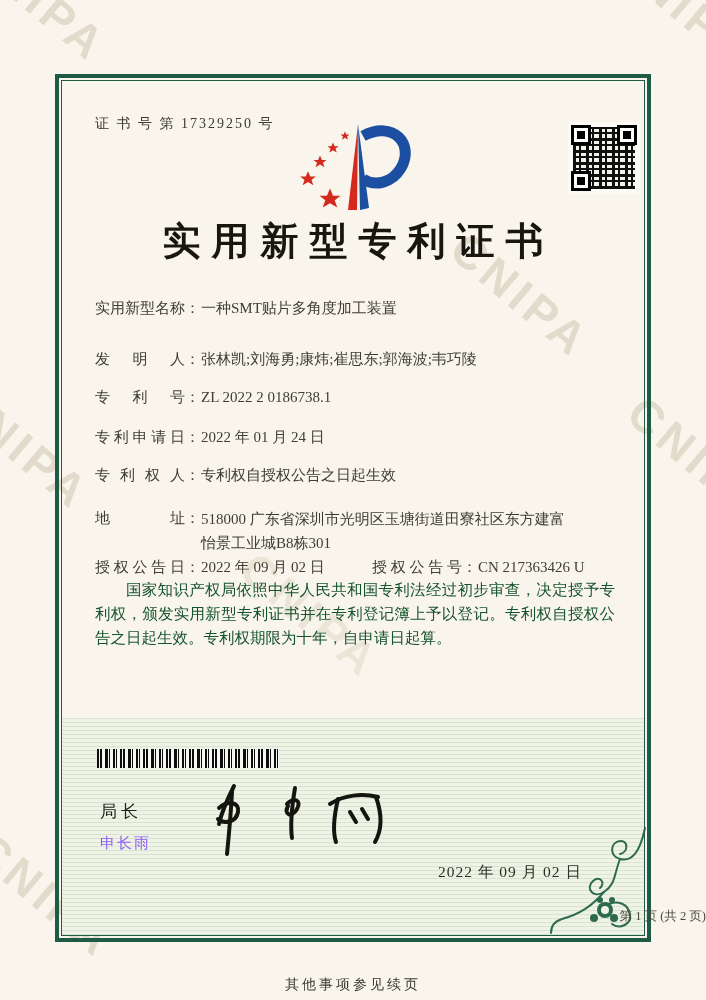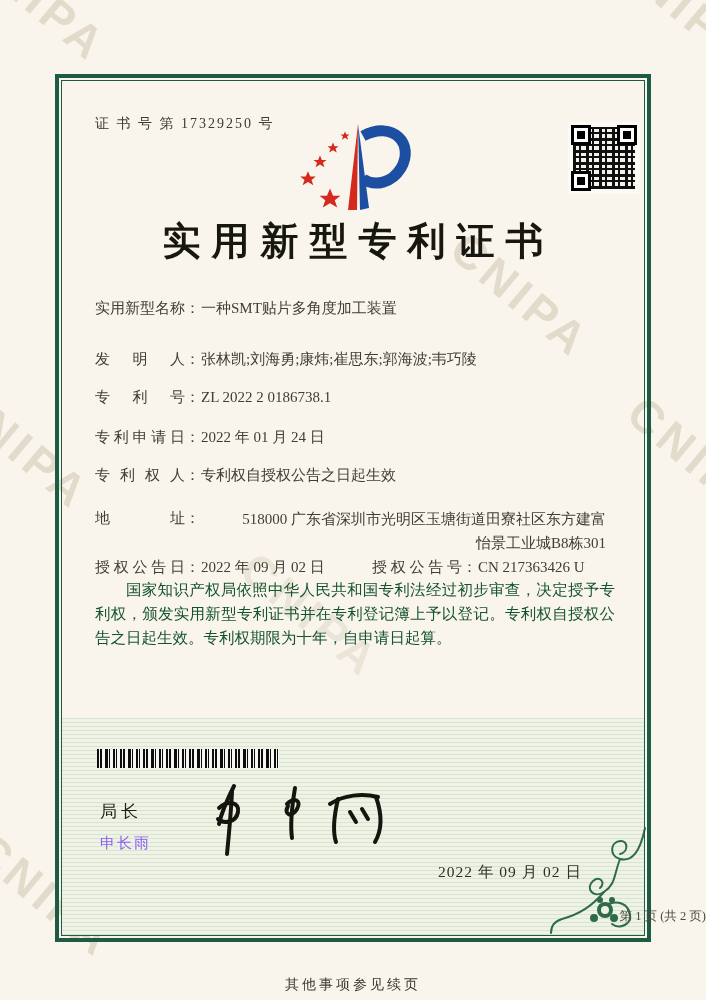--- a/index.html
+++ b/index.html
@@ -44,21 +44,21 @@
   .qr-f-bl{left:3px;bottom:3px;}
   .title{
     position:absolute;left:0;right:0;top:216px;margin:0;text-align:center;
     font-size:38px;font-weight:bold;letter-spacing:11px;text-indent:11px;color:#17170f;z-index:4;
   }
   
   .row{position:absolute;left:95px;width:525px;font-size:15px;color:#3e3e34;z-index:4;line-height:22px;}
   .lbl{display:inline-flex;justify-content:space-between;width:90px;vertical-align:top;}
   .colon{display:inline-block;width:16px;vertical-align:top;}
   .val{vertical-align:top;}
-  .val-block{display:inline-block;width:405px;vertical-align:top;line-height:24px;text-align:right;}
+  .val-block{display:inline-block;width:405px;vertical-align:top;line-height:24px;}
   .row-name{top:297px;}
   .row-inventor{top:348px;}
   .row-patno{top:386px;}
   .row-filing{top:426px;}
   .row-patentee{top:464px;}
   .row-address{top:507px;}
   .row-grant{top:556px;}
   .grant-right{position:absolute;left:277px;top:0;}
   
   .paras{position:absolute;left:95px;top:578px;width:520px;z-index:4;}

